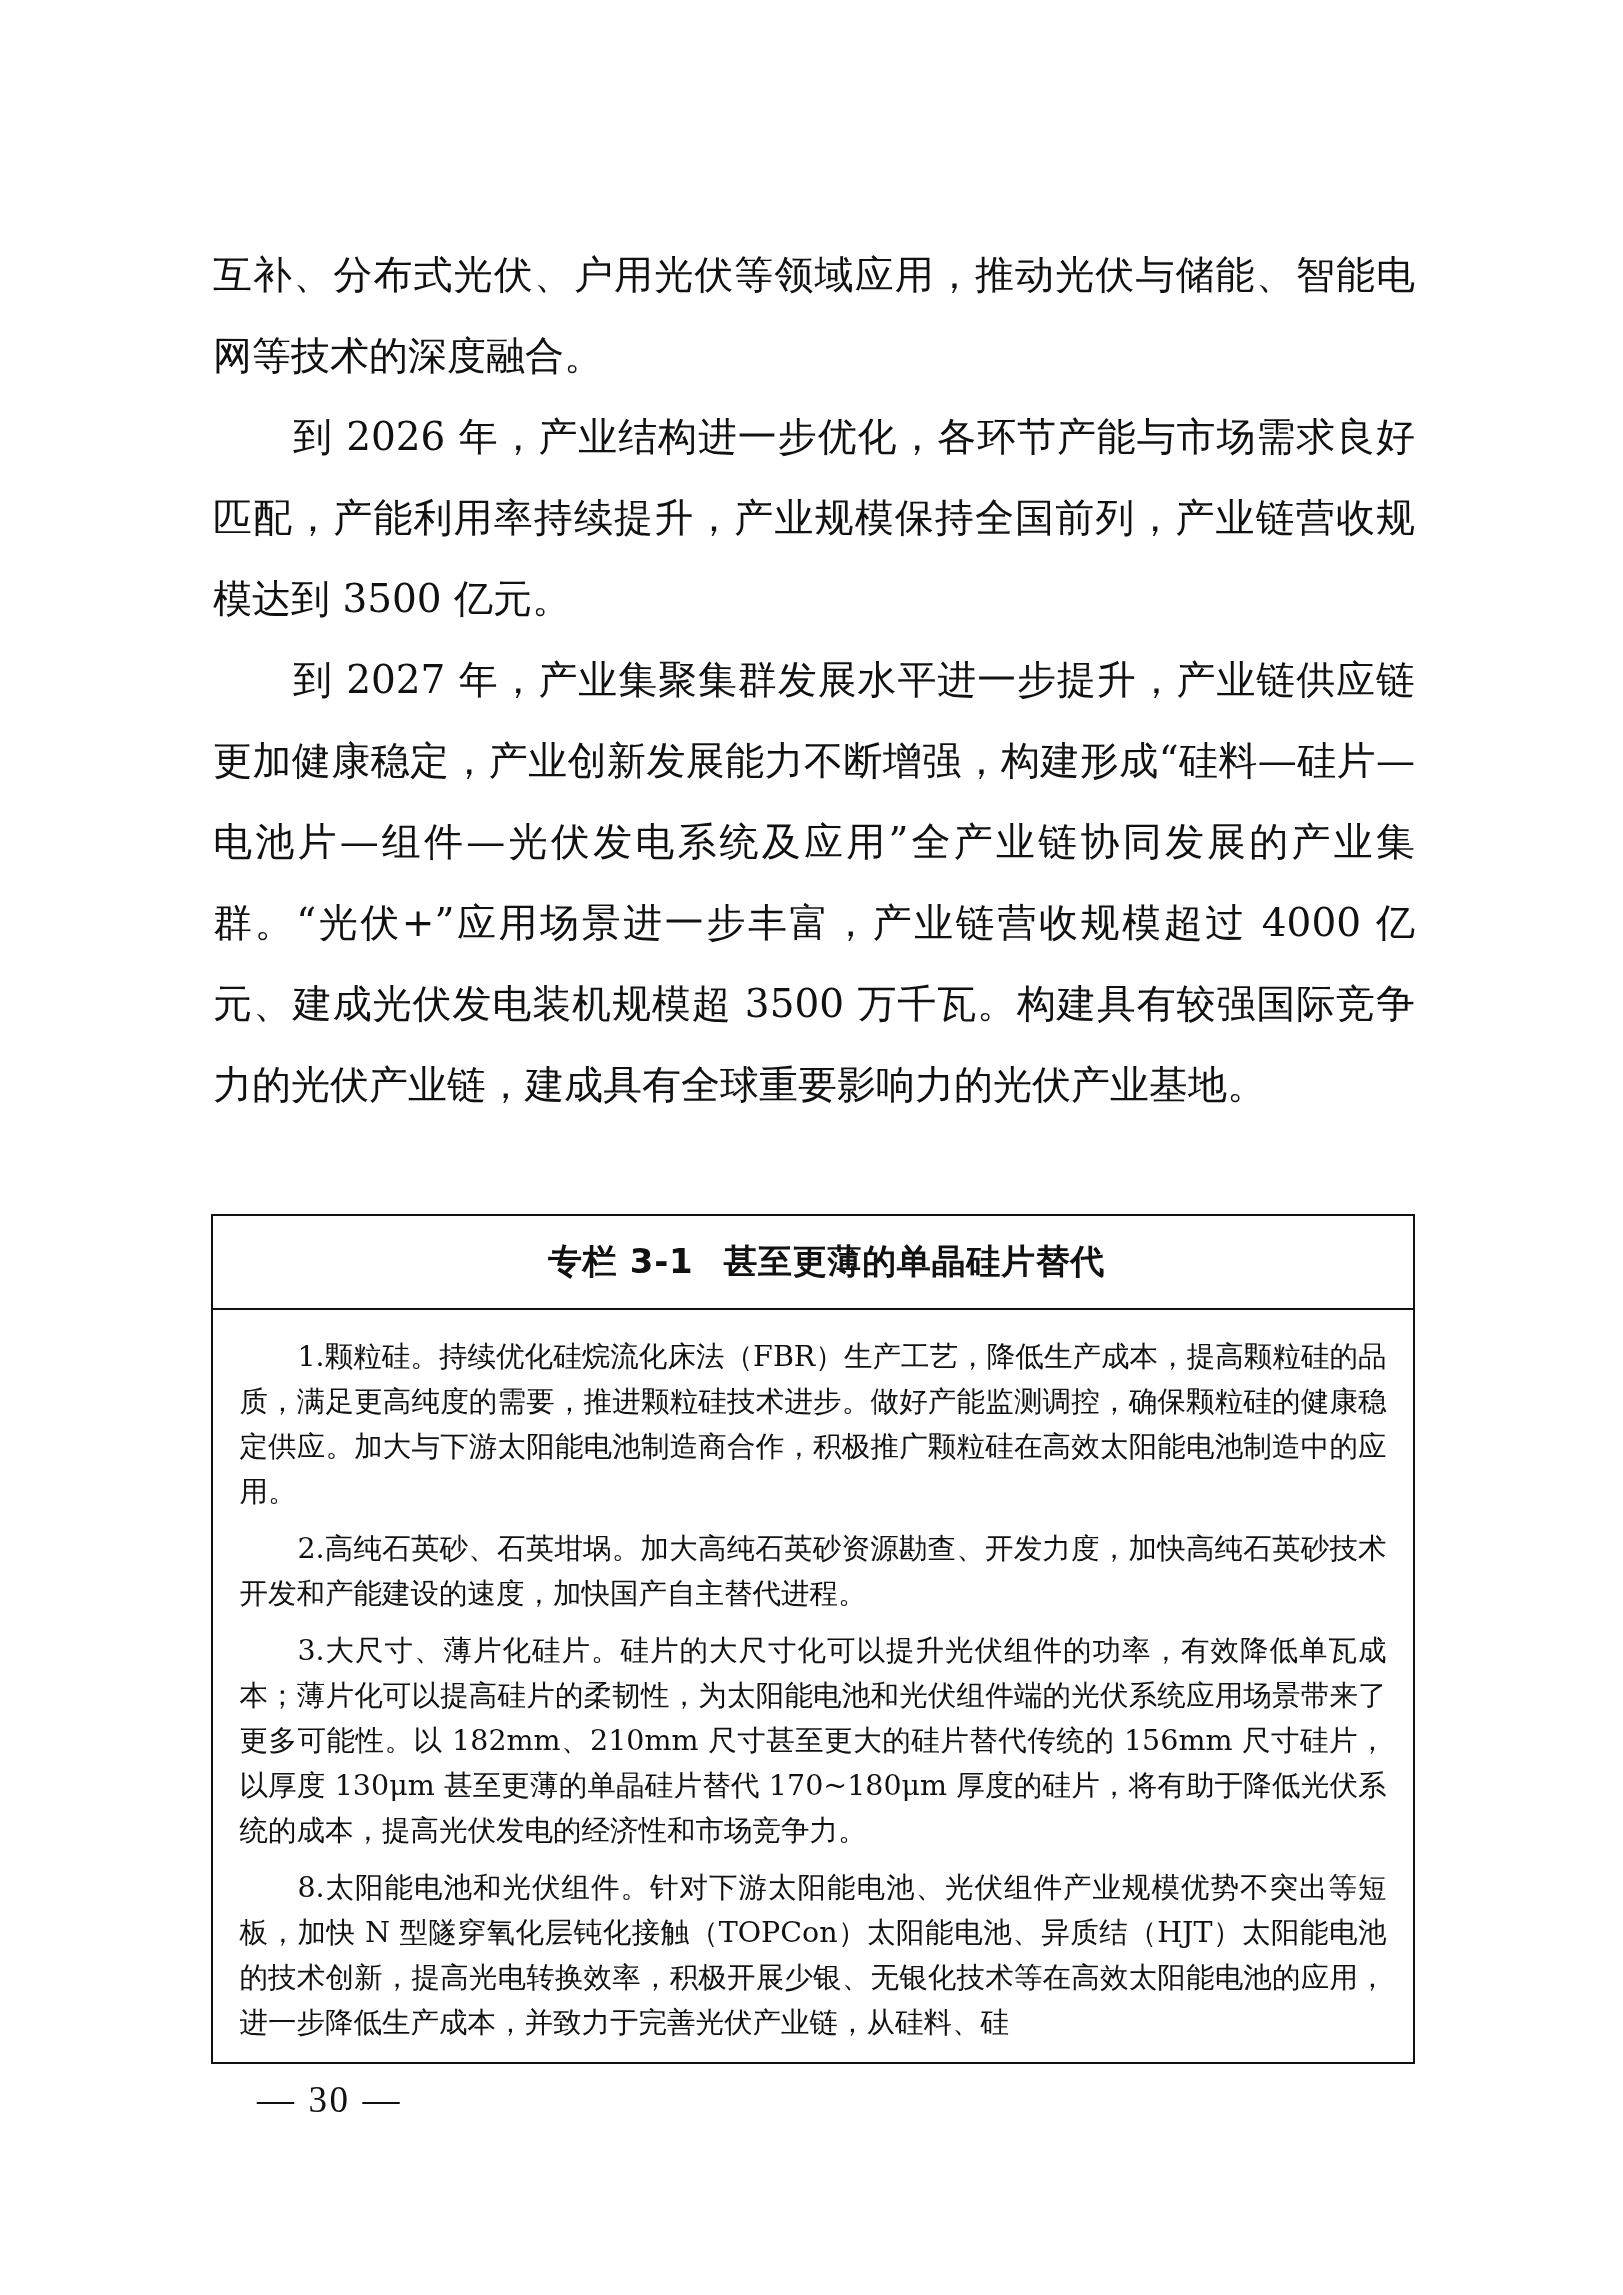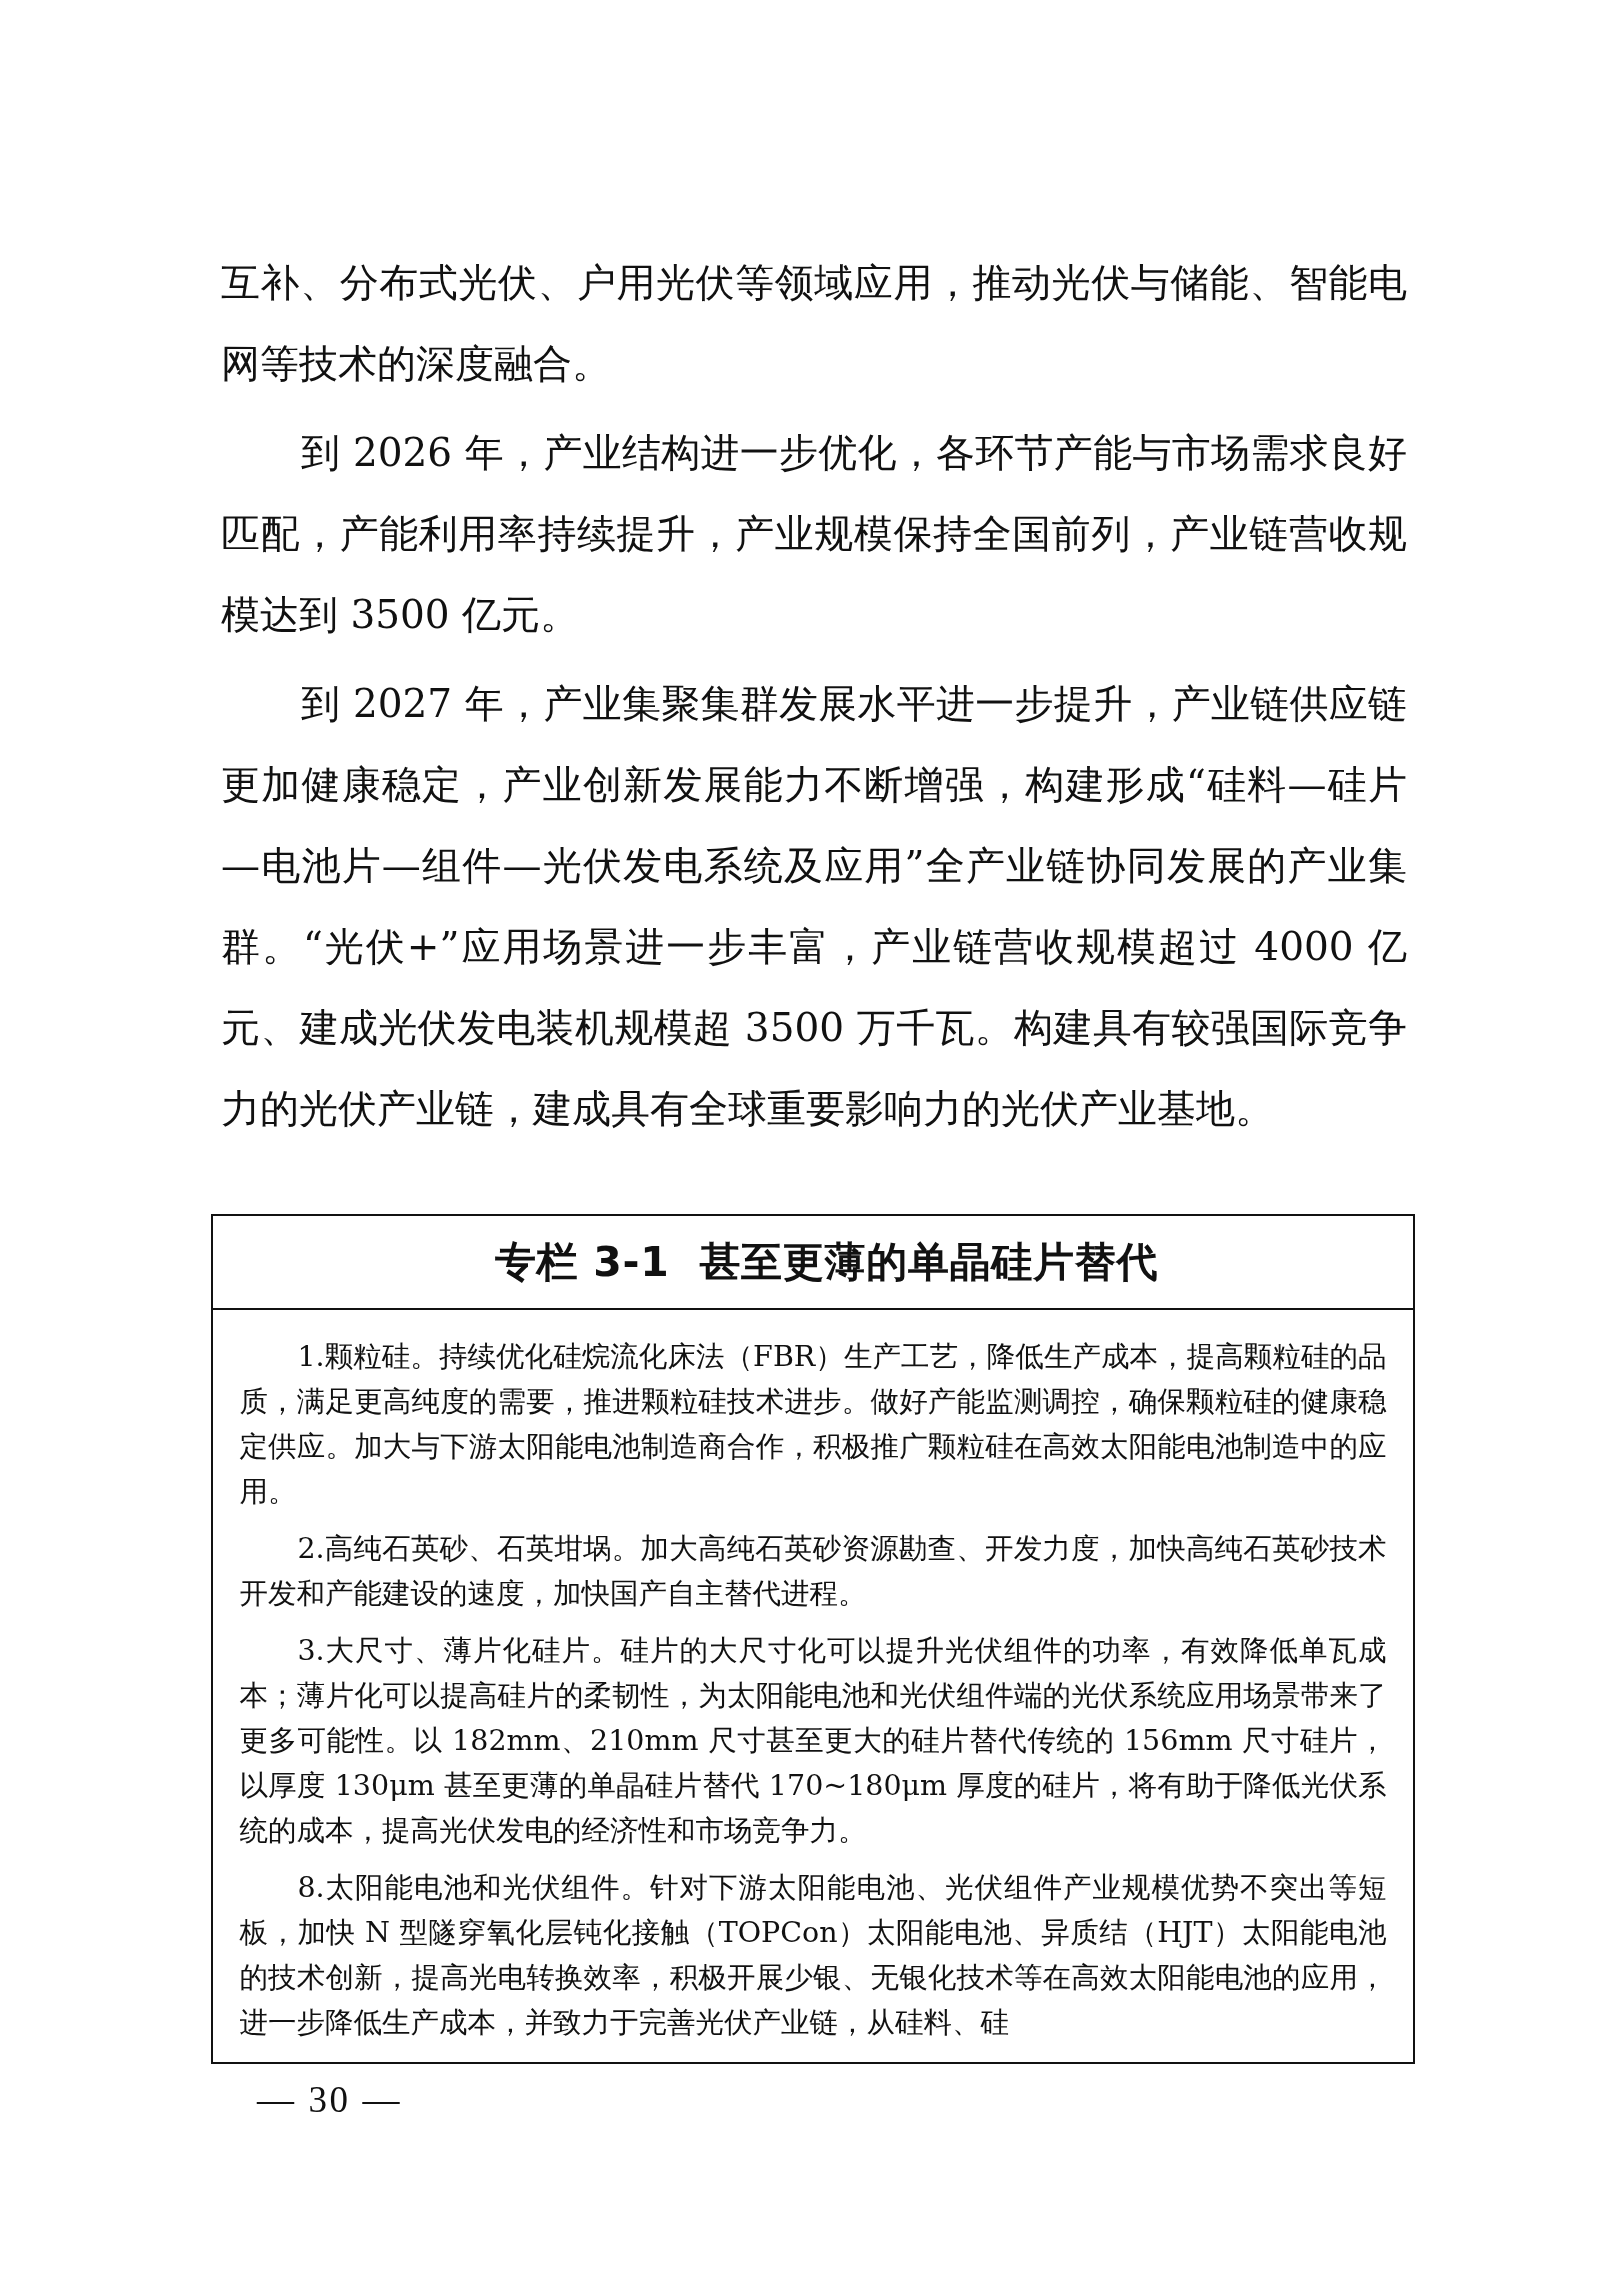--- a/index.html
+++ b/index.html
@@ -1,26 +1,26 @@
 <!DOCTYPE html>
 <html style="font-size:10.5px"><head>
 <meta charset="utf-8">
 <style>
   html, body { margin: 0; padding: 0; background: #ffffff; }
   body { width: 1623px; height: 2295px; position: relative; overflow: hidden;
          font-family: "DejaVu Serif", "Liberation Serif", serif; color: #111111; }
   .page { position: absolute; left: 0; top: 0; width: 1623px; height: 2295px; }
   .body-text { position: absolute; left: 213px; width: 1202px; top: 234px;
                font-size: 39px; line-height: 81px; text-align: justify; text-justify: inter-character; }
-  .body-text p { margin: 8px; }
+  .body-text p { margin: 0; }
   .indent { text-indent: 80px; }
   .box { position: absolute; left: 211px; top: 1214px; width: 1200px; height: 846px;
          border: 2px solid #111; box-sizing: content-box; }
   .box-header { height: 92px; border-bottom: 2px solid #111; display: flex; align-items: center; justify-content: center;
-                font-family: "DejaVu Sans", "Liberation Sans", sans-serif; font-weight: bold; font-size: 41px; letter-spacing: 0.7px; padding-left: 27px; }
+                font-family: "DejaVu Sans", "Liberation Sans", sans-serif; font-weight: bold; font-size: 34px; letter-spacing: 0.7px; padding-left: 27px; }
   .box-header .num { margin-right: 30px; }
   .box-body { padding: 11.8px 14.4px 0 14.4px; font-size: 28.5px; line-height: 45px; text-align: justify; text-justify: inter-character; }
   .box-body p { margin: 12px; text-indent: 58px; }
   .page-number { position: absolute; left: 257px; top: 2078px; font-size: 37px; font-family: "Liberation Serif", serif; letter-spacing: 2.6px; }
 </style>
 </head>
 <body>
 
 <div class="page">
 

